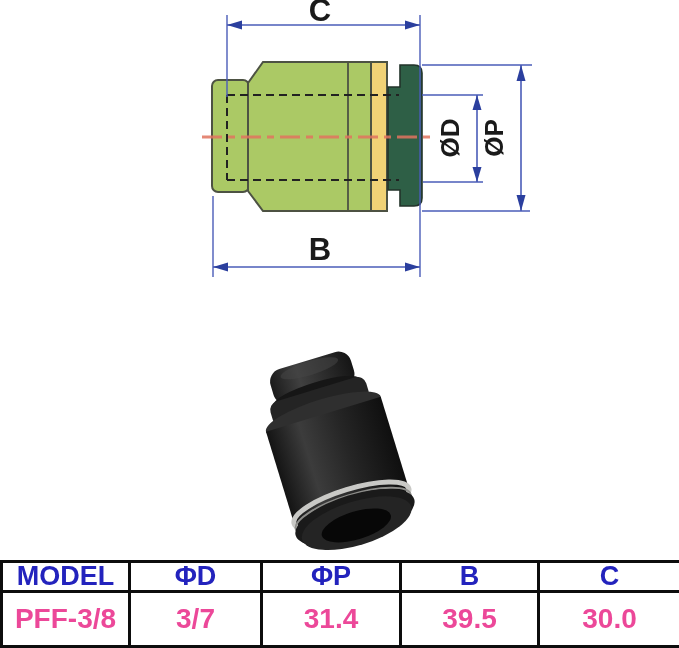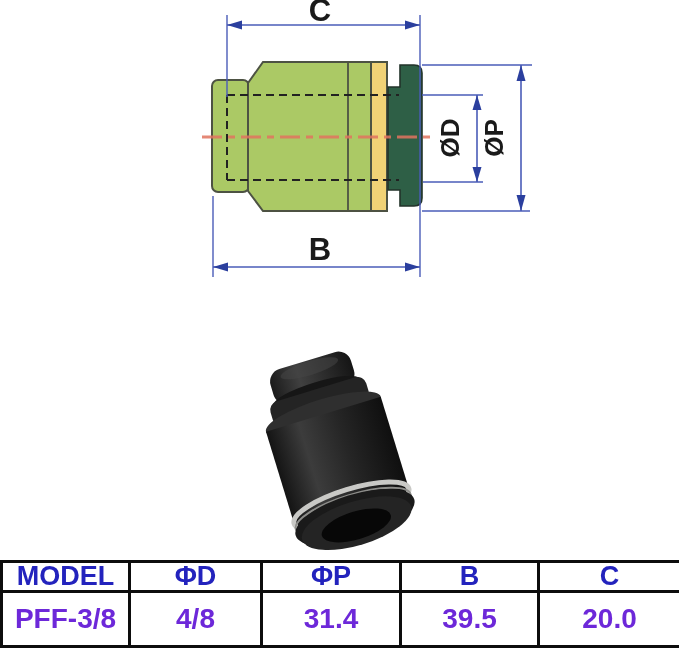--- a/index.html
+++ b/index.html
@@ -16,21 +16,21 @@
   .hidden-line{stroke:#222222;stroke-width:2;fill:none;stroke-dasharray:8 5;}
   .centerline{stroke:#e0735f;stroke-width:3;fill:none;stroke-dasharray:20 6 7 6;opacity:.85;}
 
   #spec-table-wrap{position:absolute;left:0;top:560px;width:679px;height:80px;}
   table.spec{border-collapse:collapse;width:679px;height:88px;table-layout:fixed;}
   table.spec th,table.spec td{
     border:3px solid #0d0d0d;text-align:center;vertical-align:middle;
     padding:0;font-family:"Liberation Sans",sans-serif;line-height:1;
   }
   table.spec th{color:#2323bd;font-weight:bold;font-size:27px;}
-  table.spec td{color:#6d28d9;font-weight:bold;font-size:28px;}
+  table.spec td{color:#ec4899;font-weight:bold;font-size:28px;}
 </style>
 </head>
 <body>
 
 <div id="stage">
 
   <svg id="diagram-svg" width="679" height="560" viewBox="0 0 679 560">
 
     <defs>
       <linearGradient id="bodyGrad" x1="0" y1="0" x2="1" y2="0">
@@ -136,22 +136,22 @@
           <th>MODEL</th>
           <th>ΦD</th>
           <th>ΦP</th>
           <th>B</th>
           <th>C</th>
         </tr>
       </thead>
       <tbody>
         <tr>
           <td>PFF-3/8</td>
-          <td>4/8</td>
+          <td>3/7</td>
           <td>31.4</td>
           <td>39.5</td>
-          <td>20.0</td>
+          <td>30.0</td>
         </tr>
       </tbody>
     </table>
   </div>
 
 </div>
 
 </body></html>

